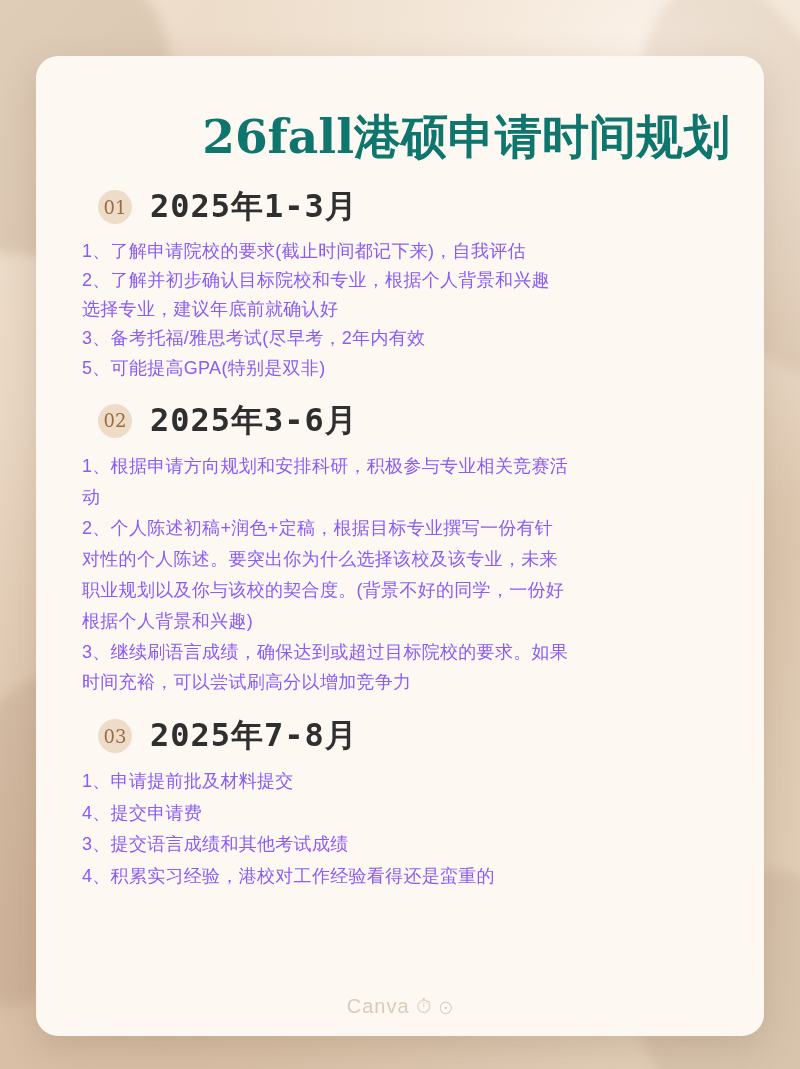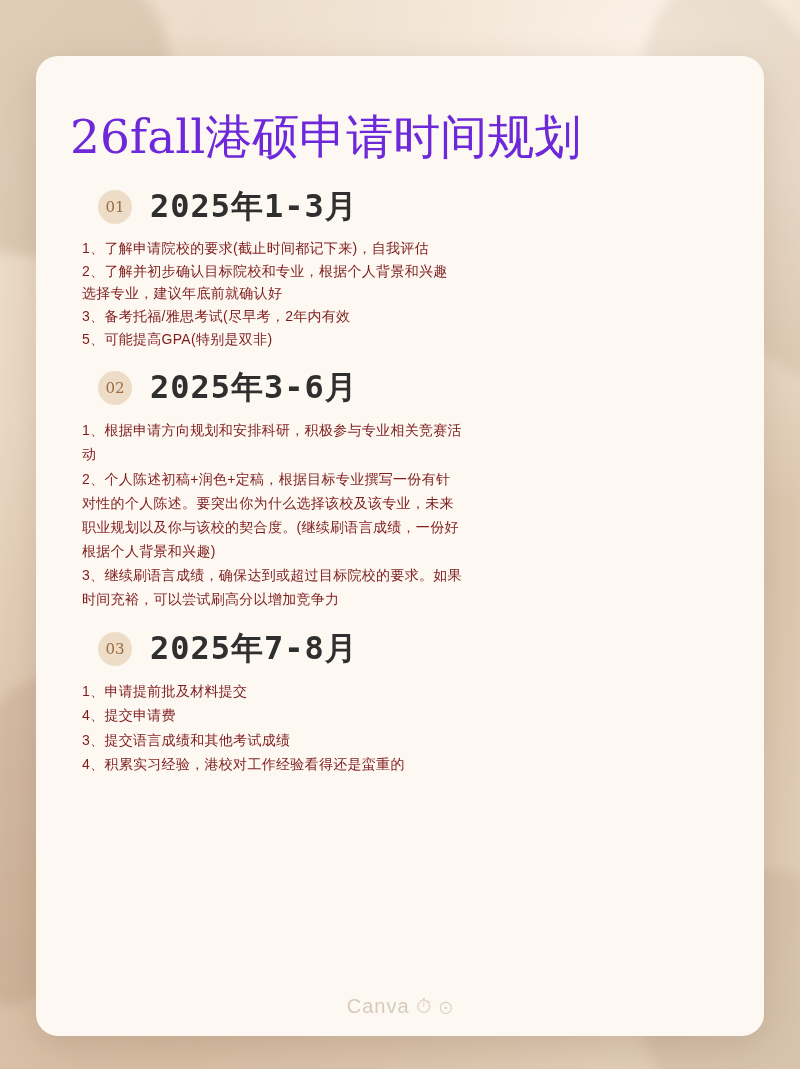--- a/index.html
+++ b/index.html
@@ -62,64 +62,64 @@
     height: 980px;
     background: #fdf8f2;
     border-radius: 22px;
     box-shadow: 0 10px 34px rgba(120,90,65,0.20);
     box-sizing: border-box;
     padding: 36px 34px 0 34px;
     overflow: hidden;
   }
   .title {
     font-family: "DejaVu Serif", serif;
-    font-weight: normal;
+    font-weight: bold;
     font-size: 47px;
     letter-spacing: 0px;
-    color: #6d28d9;
-    text-align: left;
+    color: #0f766e;
+    text-align: right;
     margin: 14px 0 4px 0;
     white-space: nowrap;
   }
   .section {
     margin-top: 16px;
   }
   .sec-head {
     display: flex;
     align-items: center;
     gap: 18px;
     margin: 0 0 8px 28px;
   }
   .sec-num {
     width: 34px;
     height: 34px;
     border-radius: 50%;
     background: #eddcc8;
     color: #9c6b3f;
     font-family: "DejaVu Serif", serif;
-    font-size: 15px;
+    font-size: 18px;
     display: flex;
     align-items: center;
     justify-content: center;
     flex: none;
   }
   .sec-title {
     font-family: "DejaVu Sans Mono", monospace;
     font-weight: bold;
     font-size: 32px;
     color: #2f2f2f;
     letter-spacing: 1px;
   }
   .lines {
     margin: 0 6px 0 12px;
   }
   .line {
-    font-size: 14px;
+    font-size: 18px;
     line-height: 1.68;
-    color: #7f1d1d;
+    color: #8b5cf6;
     letter-spacing: 0.3px;
   }
   .s1 .line { line-height: 1.62; }
   .s2 .line { line-height: 1.72; }
   .s3 .line { line-height: 1.75; }
   .watermark {
     position: absolute;
     left: 0;
     right: 0;
     bottom: 18px;
@@ -161,21 +161,21 @@
   <div class="section s2">
     <div class="sec-head">
       <div class="sec-num">02</div>
       <div class="sec-title">2025年3-6月</div>
     </div>
     <div class="lines">
       <div class="line">1、根据申请方向规划和安排科研，积极参与专业相关竞赛活</div>
       <div class="line">动</div>
       <div class="line">2、个人陈述初稿+润色+定稿，根据目标专业撰写一份有针</div>
       <div class="line">对性的个人陈述。要突出你为什么选择该校及该专业，未来</div>
-      <div class="line">职业规划以及你与该校的契合度。(继续刷语言成绩，一份好</div>
+      <div class="line">职业规划以及你与该校的契合度。(背景不好的同学，一份好</div>
       <div class="line">根据个人背景和兴趣)</div>
       <div class="line">3、继续刷语言成绩，确保达到或超过目标院校的要求。如果</div>
       <div class="line">时间充裕，可以尝试刷高分以增加竞争力</div>
     </div>
   </div>
 
   <div class="section s3">
     <div class="sec-head">
       <div class="sec-num">03</div>
       <div class="sec-title">2025年7-8月</div>

